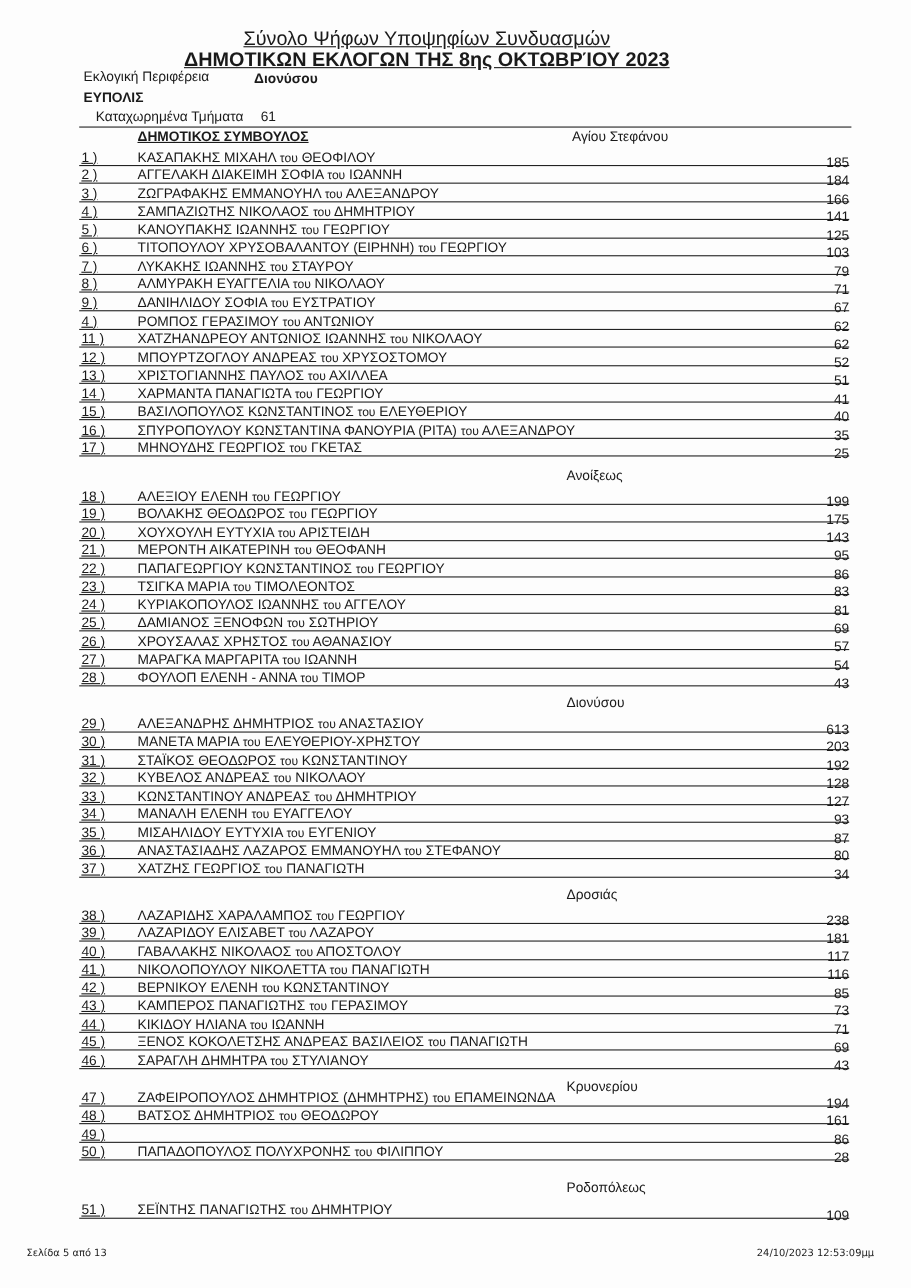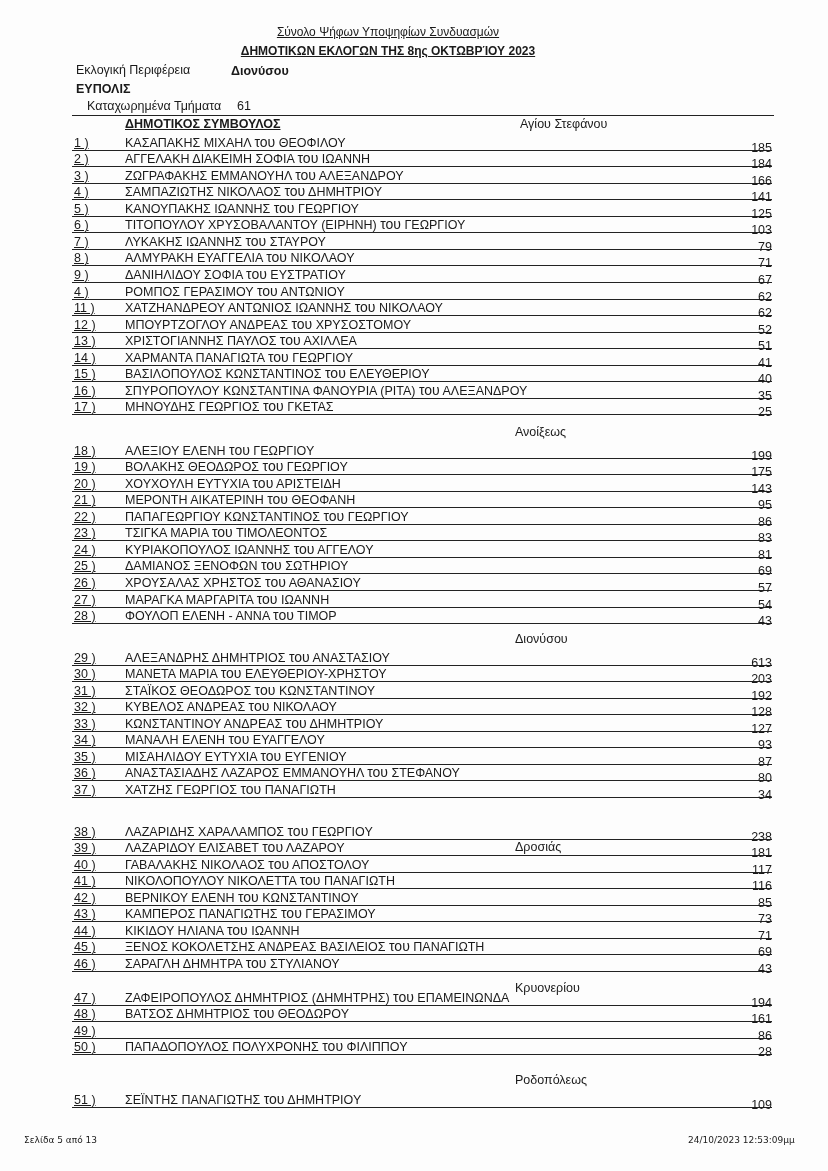--- a/index.html
+++ b/index.html
@@ -3,41 +3,41 @@
 <meta charset="utf-8">
 <style>
   html, body { margin: 0; padding: 0; }
   body {
     width: 828px; height: 1171px; position: relative; overflow: hidden;
     background: #fdfdfd; color: #1a1a1a;
     font-family: "Liberation Sans", sans-serif;
   }
   .title {
     position: absolute; left: 0; width: 776px; text-align: center;
-    font-size: 12px; text-decoration: underline;
+    font-size: 18px; text-decoration: underline;
   }
   .t1 { top: 25px; }
   .t2 { top: 44px; font-weight: bold; }
   .meta { position: absolute; font-size: 12.5px; }
   .m-label1 { left: 76px; top: 63px; }
   .m-val1 { left: 231px; top: 64px; font-weight: bold; }
   .m-muni { left: 76px; top: 82px; font-weight: bold; }
   .m-label2 { left: 76px; top: 99px; margin-left: 11px; }
   .m-val2 { left: 237px; top: 99px; }
   .head-line { position: absolute; left: 72px; width: 702px; height: 0; border-top: 1.6px solid #222; top: 115px; }
   .col-head { position: absolute; top: 117px; font-size: 12.5px; }
   .ch-name { left: 125px; font-weight: bold; text-decoration: underline; }
   .ch-sect { left: 520px; }
   #rows { position: absolute; left: 0; top: 0; width: 828px; }
   .section-title { position: absolute; left: 0; width: 828px; font-size: 12.5px; }
   .section-title span { position: absolute; }
   .row { position: absolute; left: 72px; width: 700px; height: 16.6px; border-bottom: 1.6px solid #222; font-size: 12.5px; }
   .row .num { position: absolute; left: 2px; bottom: 0px; text-decoration: underline; }
   .row .name { position: absolute; left: 53px; bottom: 0px; }
-  .row .name .tou { font-size: 14px; margin-top: 48px; }
+  .row .name .tou { font-size: 11px; margin-top: 48px; }
   .row .votes { position: absolute; right: 0px; bottom: -5px; }
   .footer { position: absolute; top: 1135px; font-size: 9px; font-family: "DejaVu Sans", sans-serif; }
   .f-left { left: 24px; }
   .f-right { left: 688px; }
 </style>
 </head>
 <body>
 
 <div>
   <div class="title t1">Σύνολο Ψήφων Υποψηφίων Συνδυασμών</div>
@@ -239,21 +239,21 @@
         <span class="num">36 )</span>
         <span class="name"><span>ΑΝΑΣΤΑΣΙΑΔΗΣ ΛΑΖΑΡΟΣ ΕΜΜΑΝΟΥΗΛ</span> <span class="tou">του</span> <span>ΣΤΕΦΑΝΟΥ</span></span>
         <span class="votes">80</span>
       </div>
       <div class="row" style="top: 780.4px;">
         <span class="num">37 )</span>
         <span class="name"><span>ΧΑΤΖΗΣ ΓΕΩΡΓΙΟΣ</span> <span class="tou">του</span> <span>ΠΑΝΑΓΙΩΤΗ</span></span>
         <span class="votes">34</span>
       </div>
       <div class="section-title" style="top: 806px;">
-        <span style="left: 515px; margin-top: 34px;">Δροσιάς</span>
+        <span style="left: 515px;">Δροσιάς</span>
       </div>
       <div class="row" style="top: 822px;">
         <span class="num">38 )</span>
         <span class="name"><span>ΛΑΖΑΡΙΔΗΣ ΧΑΡΑΛΑΜΠΟΣ</span> <span class="tou">του</span> <span>ΓΕΩΡΓΙΟΥ</span></span>
         <span class="votes">238</span>
       </div>
       <div class="row" style="top: 838.55px;">
         <span class="num">39 )</span>
         <span class="name"><span>ΛΑΖΑΡΙΔΟΥ ΕΛΙΣΑΒΕΤ</span> <span class="tou">του</span> <span>ΛΑΖΑΡΟΥ</span></span>
         <span class="votes">181</span>

